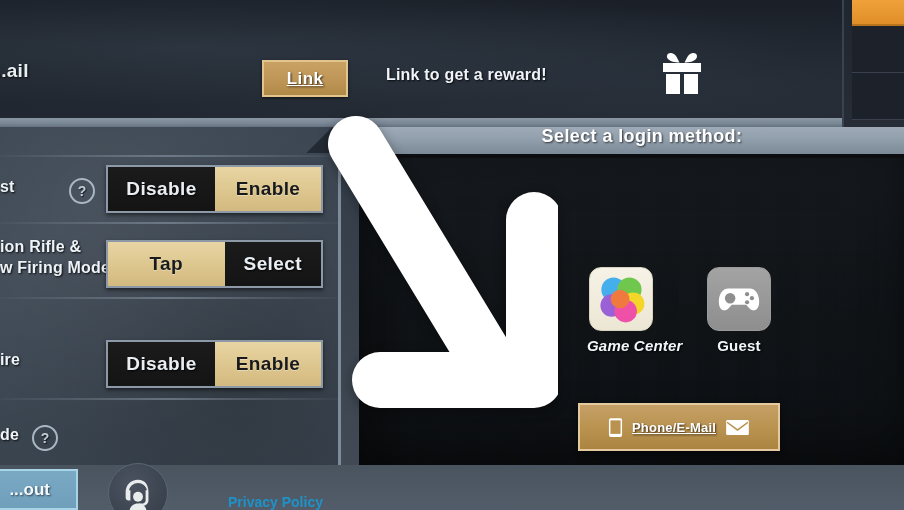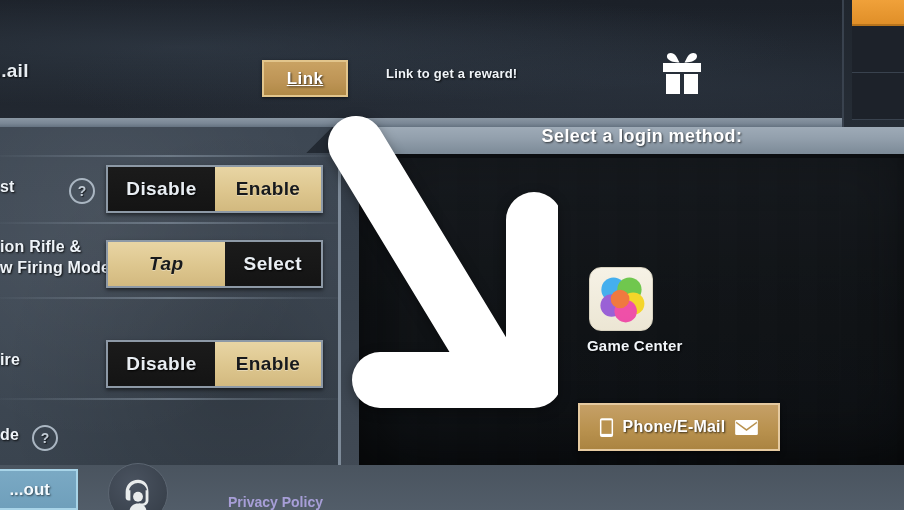--- a/index.html
+++ b/index.html
@@ -120,21 +120,21 @@
     font-weight: bold;
     letter-spacing: .4px;
     text-shadow: 1px 1px 2px rgba(0,0,0,.7);
     text-decoration: underline;
   }
 
   .reward-text {
     position: absolute;
     left: 386px; top: 66px;
     color: #f0f4f8;
-    font-size: 13px;
+    font-size: 16px;
     font-weight: bold;
     letter-spacing: .2px;
     text-shadow: 1px 1px 2px rgba(0,0,0,.8);
     white-space: nowrap;
   }
 
   .gift-icon {
     position: absolute;
     left: 658px; top: 50px;
     width: 48px; height: 50px;
@@ -260,21 +260,21 @@
     background: radial-gradient(circle at 40% 35%, #4a5360, #333b45);
     border: 1px solid #5b6571;
     display: flex;
     align-items: center;
     justify-content: center;
     cursor: pointer;
   }
   .privacy-text {
     position: absolute;
     left: 228px; top: 494px;
-    color: #c4b5fd;
+    color: #0ea5e9;
     font-size: 14px;
     font-weight: bold;
     opacity: .75;
     white-space: nowrap;
   }
 
   
   .login-dialog {
     position: absolute;
     left: 338px; top: 127px;
@@ -358,24 +358,25 @@
     border: 2px solid #e5caa0;
     display: flex;
     align-items: center;
     justify-content: center;
     gap: 9px;
     box-shadow: 0 2px 5px rgba(0,0,0,.6);
     cursor: pointer;
   }
   .phone-btn span.lbl {
     color: #ffffff;
-    font-size: 16px;
+    font-size: 13px;
     font-weight: bold;
     letter-spacing: .2px;
     text-shadow: 1px 1px 2px rgba(0,0,0,.7);
+    text-decoration: underline;
   }
 
   
   .arrow-anno {
     position: absolute;
     left: 318px; top: 108px;
     width: 240px; height: 310px;
     pointer-events: none;
     filter: drop-shadow(0 3px 6px rgba(0,0,0,.35));
   }
@@ -448,21 +449,21 @@
   <div class="help-icon" style="left:69px; top:178px;">?</div>
   <div class="seg" style="left:106px; top:165px; width:213px; height:44px;">
     <div class="seg-opt off" style="width:107px;">Disable</div>
     <div class="seg-opt on" style="width:106px;">Enable</div>
   </div>
 
   <div class="srow-divider" style="top:222px;"></div>
   <div class="srow-label" style="top:237px;">...ion Rifle &amp;</div>
   <div class="srow-label" style="top:258px;">...w Firing Mode</div>
   <div class="seg" style="left:106px; top:240px; width:213px; height:44px;">
-    <div class="seg-opt on" style="width:128px;font-style:italic;">Tap</div>
+    <div class="seg-opt on" style="width:128px;">Tap</div>
     <div class="seg-opt off" style="width:106px;">Select</div>
   </div>
 
   <div class="srow-divider" style="top:297px;"></div>
   <div class="srow-label" style="top:350px;">...ire</div>
   <div class="seg" style="left:106px; top:340px; width:213px; height:44px;">
     <div class="seg-opt off" style="width:107px;">Disable</div>
     <div class="seg-opt on" style="width:106px;">Enable</div>
   </div>
 
@@ -488,36 +489,50 @@
     <span>...out</span>
   </div>
 
   <div class="login-dialog">
     <div class="login-bg-art"></div>
     <div class="login-title-bar">
       <span>Select a login method:</span>
     </div>
     <div class="login-title-underline"></div>
 
-    <div class="method" style="left:228px; top:140px;">
+    <div class="method" style="left:228px; top:140px;font-style:italic;">
       <div class="method-icon gc-icon">
         <svg viewBox="0 0 62 62" width="58" height="58">
           <g opacity="0.88">
             <circle cx="23" cy="21" r="13" fill="#2ea7f0"></circle>
             <circle cx="40" cy="21" r="13" fill="#5ec23a"></circle>
             <circle cx="44" cy="36" r="12" fill="#f5d312"></circle>
             <circle cx="21" cy="38" r="12" fill="#8f4fd6"></circle>
             <circle cx="36" cy="44" r="12" fill="#ef3ba2"></circle>
             <circle cx="30" cy="31" r="10" fill="#f06a2a"></circle>
           </g>
         </svg>
       </div>
       <div class="method-label">Game Center</div>
     </div>
 
+    <div class="method" style="left:346px; top:140px;">
+      <div class="method-icon guest-icon">
+        <svg viewBox="0 0 62 62" width="50" height="50">
+          <g fill="#ffffff">
+            <path d="M18 18 C10 18 6 26 6 34 C6 40 8 45 13 45 C17 45 19 41 22 38 L40 38 C43 41 45 45 49 45 C54 45 56 40 56 34 C56 26 52 18 44 18 Z"></path>
+            <circle cx="20" cy="30" r="6.5" fill="#8e8e8e"></circle>
+            <circle cx="41" cy="25" r="2.6" fill="#8e8e8e"></circle>
+            <circle cx="47" cy="30" r="2.6" fill="#8e8e8e"></circle>
+            <circle cx="41" cy="35" r="2.6" fill="#8e8e8e"></circle>
+          </g>
+        </svg>
+      </div>
+      <div class="method-label">Guest</div>
+    </div>
 
     <div class="phone-btn">
       <svg viewBox="0 0 16 22" width="15" height="21">
         <rect x="1" y="1" width="14" height="20" rx="2" fill="#ffffff"></rect>
         <rect x="2.6" y="3.4" width="10.8" height="14.4" fill="#b9924f"></rect>
       </svg>
       <span class="lbl">Phone/E-Mail</span>
       <svg viewBox="0 0 26 18" width="25" height="17">
         <rect x="1" y="1" width="24" height="16" rx="1.5" fill="#ffffff"></rect>
         <path d="M2 2.6 L13 10.5 L24 2.6 L24 4.6 L13 12.6 L2 4.6 Z" fill="#b9924f"></path>

